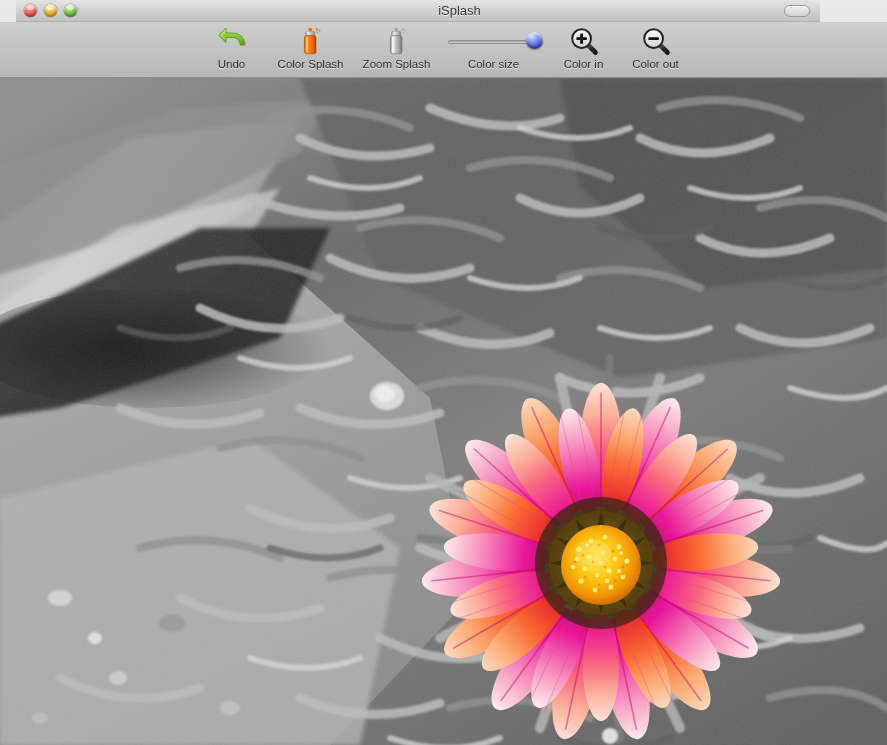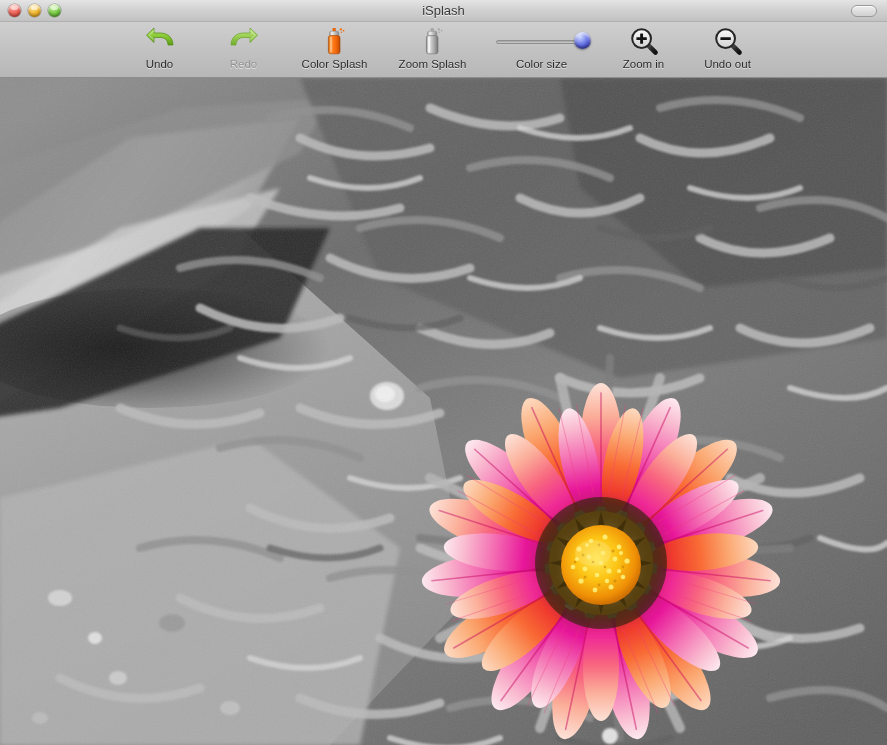--- a/index.html
+++ b/index.html
@@ -11,22 +11,22 @@
   }
   #window {
     position: relative;
     width: 887px; height: 745px;
     overflow: hidden;
     background: linear-gradient(#e9e9e9, #c9c9c9);
   }
 
   
   #titlebar {
-    position: absolute; left: 0; top: 0;
-    width: 887px; height: 22px;
+    position: absolute; left: 16px; top: 0;
+    width: 804px; height: 22px;
     background: linear-gradient(#e4e4e4 0%, #d2d2d2 45%, #c2c2c2 100%);
     border-bottom: 1px solid #b0b0b0;
     box-sizing: border-box;
   }
   #traffic {
     position: absolute; left: 8px; top: 4px;
     display: flex; gap: 7px;
   }
   .light {
     width: 13px; height: 13px; border-radius: 50%;
@@ -68,21 +68,21 @@
     width: 887px; height: 56px;
     background: linear-gradient(#cfcfcf 0%, #c2c2c2 50%, #b7b7b7 100%);
     border-bottom: 1px solid #8d8d8d;
     box-sizing: border-box;
   }
   #tool-row {
     position: absolute; left: 0; top: 0;
     width: 887px; height: 55px;
     display: flex; align-items: flex-start;
     justify-content: center;
-    gap: 12px;
+    gap: 0px;
   }
   .tool {
     width: 72px; height: 54px;
     display: flex; flex-direction: column;
     align-items: center; justify-content: flex-start;
     padding-top: 3px;
     box-sizing: border-box;
     cursor: default;
   }
   .tool .glyph {
@@ -158,36 +158,20 @@
                 <stop offset="1" stop-color="#5d9c18"></stop>
               </linearGradient>
             </defs>
             <path d="M16.5 7 C24 7 29 12 29 19 L24 19 C24 14.5 21 11.5 16.5 11.5 L10 11.5 L10 16.5 L2.5 9.2 L10 2 L10 7 Z" fill="url(#gUndo)" stroke="#4e8a12" stroke-width="0.7"></path>
             <path d="M10 3.4 L4 9.2 L10 15 L10 12.6 L6 9.2 L10 5.8 Z" fill="#ffffff" opacity="0.25"></path>
           </svg>
         </span>
         <span class="tlabel">Undo</span>
       </div>
 
-      <div class="tool disabled">
-        <span class="glyph">
-          <svg width="32" height="30" viewBox="0 0 32 30">
-            <defs>
-              <linearGradient id="gRedo" x1="0" y1="0" x2="0" y2="1">
-                <stop offset="0" stop-color="#c6e78d"></stop>
-                <stop offset="0.45" stop-color="#9ed155"></stop>
-                <stop offset="1" stop-color="#72ae2e"></stop>
-              </linearGradient>
-            </defs>
-            <path d="M15.5 7 C8 7 3 12 3 19 L8 19 C8 14.5 11 11.5 15.5 11.5 L22 11.5 L22 16.5 L29.5 9.2 L22 2 L22 7 Z" fill="url(#gRedo)" stroke="#69a329" stroke-width="0.7"></path>
-            <path d="M22 3.4 L28 9.2 L22 15 L22 12.6 L26 9.2 L22 5.8 Z" fill="#ffffff" opacity="0.25"></path>
-          </svg>
-        </span>
-        <span class="tlabel">Redo</span>
-      </div>
 
       <div class="tool wide">
         <span class="glyph">
           <svg width="32" height="32" viewBox="0 0 32 32">
             <defs>
               <linearGradient id="gCan" x1="0" y1="0" x2="1" y2="0">
                 <stop offset="0" stop-color="#d96b10"></stop>
                 <stop offset="0.18" stop-color="#ff9a3c"></stop>
                 <stop offset="0.42" stop-color="#ff7a18"></stop>
                 <stop offset="0.72" stop-color="#ef6207"></stop>
@@ -259,32 +243,32 @@
                 <stop offset="0.5" stop-color="#2a2a2a"></stop>
                 <stop offset="1" stop-color="#111111"></stop>
               </linearGradient>
             </defs>
             <line x1="19.5" y1="19.5" x2="27.5" y2="27.5" stroke="url(#gHandle)" stroke-width="4.6" stroke-linecap="round"></line>
             <circle cx="13.6" cy="13.6" r="9.4" fill="url(#gLens)" stroke="#262626" stroke-width="2"></circle>
             <rect x="8.4" y="12.2" width="10.4" height="2.9" rx="0.5" fill="#141414"></rect>
             <rect x="12.15" y="8.4" width="2.9" height="10.4" rx="0.5" fill="#141414"></rect>
           </svg>
         </span>
-        <span class="tlabel">Zoom in</span>
+        <span class="tlabel">Color in</span>
       </div>
 
       <div class="tool">
         <span class="glyph">
           <svg width="32" height="32" viewBox="0 0 32 32">
             <line x1="19.5" y1="19.5" x2="27.5" y2="27.5" stroke="url(#gHandle)" stroke-width="4.6" stroke-linecap="round"></line>
             <circle cx="13.6" cy="13.6" r="9.4" fill="url(#gLens)" stroke="#262626" stroke-width="2"></circle>
             <rect x="8.4" y="12.2" width="10.4" height="2.9" rx="0.5" fill="#141414"></rect>
           </svg>
         </span>
-        <span class="tlabel">Undo out</span>
+        <span class="tlabel">Color out</span>
       </div>
 
     </div>
   </div>
 
   <div id="canvas">
     <svg id="photo" viewBox="0 0 887 667" preserveAspectRatio="none">
       <defs>
 
         <linearGradient id="bgBase" x1="0.1" y1="0" x2="0.9" y2="1">

